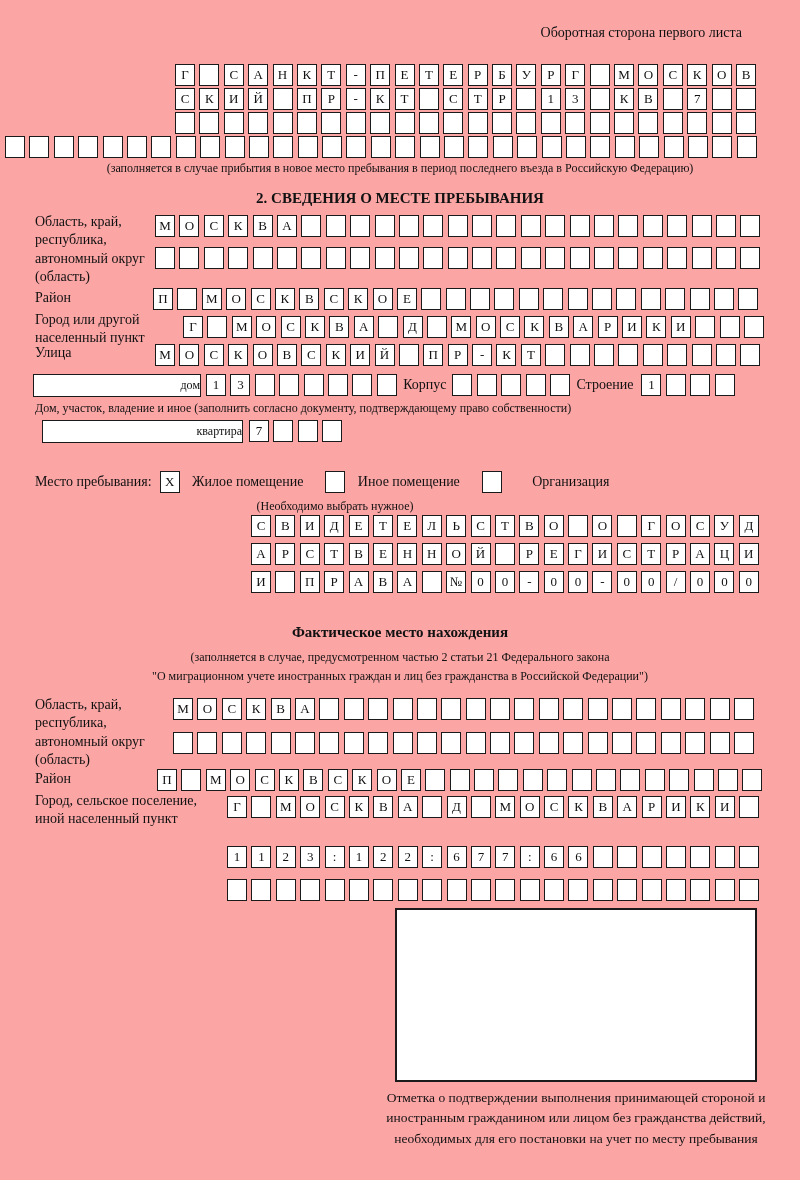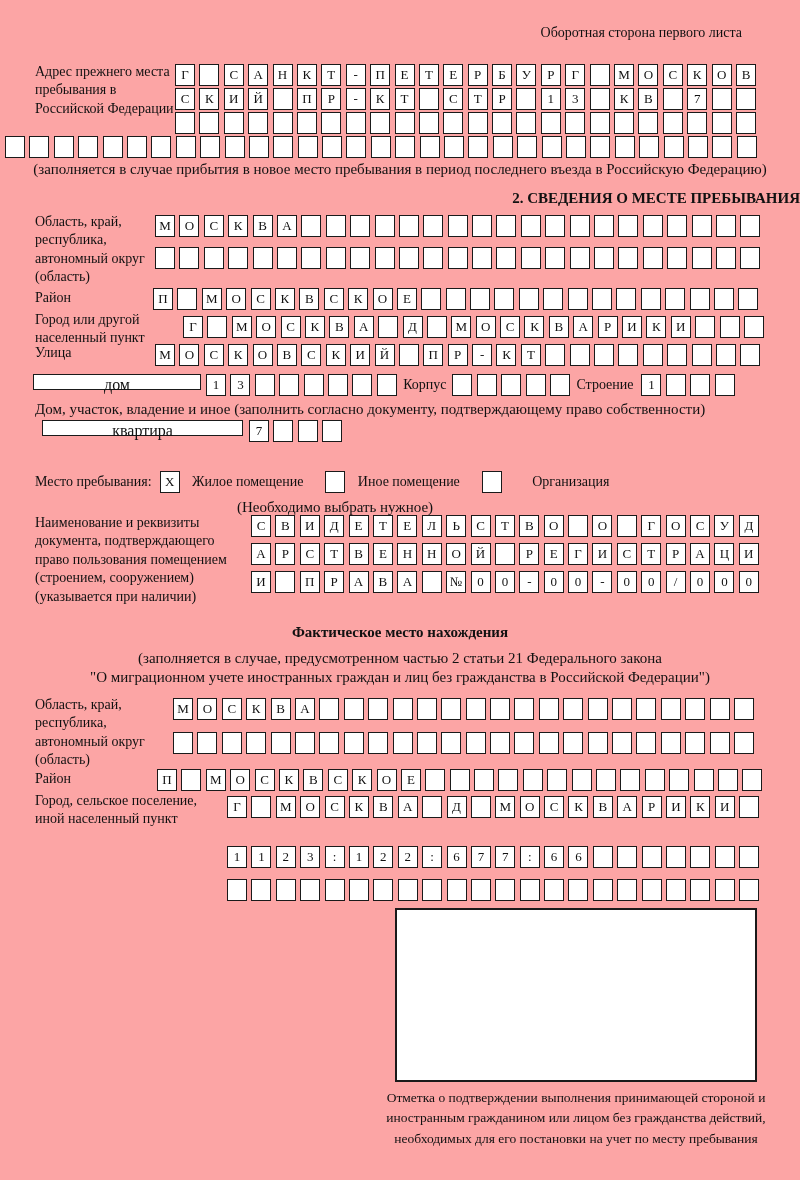--- a/index.html
+++ b/index.html
@@ -1,46 +1,45 @@
 <!DOCTYPE html>
 <html><head>
 <meta charset="utf-8">
 <style>
   html,body{margin:0;padding:0;background:#fff;}
   #page{position:relative;width:800px;height:1180px;background:#fca5a5;color:#111;
         font-family:"Liberation Serif", serif;}
   .abs{position:absolute;}
   .lbl{font-size:14px;line-height:1.32;color:#111;}
-  .cap{font-size:15px;color:#111;}
+  .cap{font-size:12px;color:#111;}
   .title{font-size:15px;font-weight:bold;text-align:center;width:100%;}
   .center{text-align:center;width:100%;}
   .row{white-space:nowrap;}
   .cbox{display:inline-block;box-sizing:border-box;width:20px;height:22px;
         border:1.6px solid #1a1a1a;margin-right:4.4px;text-align:center;
         font-size:13px;line-height:19px;vertical-align:top;background:#fff;}
-  .bigbox{display:inline-block;box-sizing:border-box;height:16px;border:1.6px solid #1a1a1a;
-        text-align:center;font-size:16px;line-height:20px;vertical-align:top;background:#fff;}
+  .bigbox{display:inline-block;box-sizing:border-box;height:23px;border:1.6px solid #1a1a1a;
+        text-align:right;font-size:12px;line-height:20px;vertical-align:top;background:#fff;}
   .inline-lbl{display:inline-block;font-size:14px;line-height:22px;vertical-align:top;}
   .stamp{box-sizing:border-box;border:2px solid #1a1a1a;background:#fff;}
 </style>
 </head>
 <body>
 
 <div id="page">
 
   <div class="abs lbl" style="top:24px;right:58px;">Оборотная сторона первого листа</div>
 
-  <div class="abs lbl" style="top:63px;left:35px;width:148px;">Адрес прежнего места пребывания в Российской Федерации</div>
   <div class="abs row" style="top:64px;left:175px;"><span class="cbox">Г</span><span class="cbox"></span><span class="cbox">С</span><span class="cbox">А</span><span class="cbox">Н</span><span class="cbox">К</span><span class="cbox">Т</span><span class="cbox">-</span><span class="cbox">П</span><span class="cbox">Е</span><span class="cbox">Т</span><span class="cbox">Е</span><span class="cbox">Р</span><span class="cbox">Б</span><span class="cbox">У</span><span class="cbox">Р</span><span class="cbox">Г</span><span class="cbox"></span><span class="cbox">М</span><span class="cbox">О</span><span class="cbox">С</span><span class="cbox">К</span><span class="cbox">О</span><span class="cbox">В</span></div>
   <div class="abs row" style="top:88px;left:175px;"><span class="cbox">С</span><span class="cbox">К</span><span class="cbox">И</span><span class="cbox">Й</span><span class="cbox"></span><span class="cbox">П</span><span class="cbox">Р</span><span class="cbox">-</span><span class="cbox">К</span><span class="cbox">Т</span><span class="cbox"></span><span class="cbox">С</span><span class="cbox">Т</span><span class="cbox">Р</span><span class="cbox"></span><span class="cbox">1</span><span class="cbox">3</span><span class="cbox"></span><span class="cbox">К</span><span class="cbox">В</span><span class="cbox"></span><span class="cbox">7</span><span class="cbox"></span><span class="cbox"></span></div>
   <div class="abs row" style="top:112px;left:175px;"><span class="cbox"></span><span class="cbox"></span><span class="cbox"></span><span class="cbox"></span><span class="cbox"></span><span class="cbox"></span><span class="cbox"></span><span class="cbox"></span><span class="cbox"></span><span class="cbox"></span><span class="cbox"></span><span class="cbox"></span><span class="cbox"></span><span class="cbox"></span><span class="cbox"></span><span class="cbox"></span><span class="cbox"></span><span class="cbox"></span><span class="cbox"></span><span class="cbox"></span><span class="cbox"></span><span class="cbox"></span><span class="cbox"></span><span class="cbox"></span></div>
   <div class="abs row" style="top:136px;left:5px;"><span class="cbox"></span><span class="cbox"></span><span class="cbox"></span><span class="cbox"></span><span class="cbox"></span><span class="cbox"></span><span class="cbox"></span><span class="cbox"></span><span class="cbox"></span><span class="cbox"></span><span class="cbox"></span><span class="cbox"></span><span class="cbox"></span><span class="cbox"></span><span class="cbox"></span><span class="cbox"></span><span class="cbox"></span><span class="cbox"></span><span class="cbox"></span><span class="cbox"></span><span class="cbox"></span><span class="cbox"></span><span class="cbox"></span><span class="cbox"></span><span class="cbox"></span><span class="cbox"></span><span class="cbox"></span><span class="cbox"></span><span class="cbox"></span><span class="cbox"></span><span class="cbox"></span></div>
   <div class="abs cap center" style="top:161px;left:0;">(заполняется в случае прибытия в новое место пребывания в период последнего въезда в Российскую Федерацию)</div>
 
-  <div class="abs title" style="top:190px;left:0;text-align:right;">2. СВЕДЕНИЯ О МЕСТЕ ПРЕБЫВАНИЯ</div>
+  <div class="abs title" style="top:190px;left:0;">2. СВЕДЕНИЯ О МЕСТЕ ПРЕБЫВАНИЯ</div>
 
   <div class="abs lbl" style="top:213px;left:35px;width:118px;">Область, край, республика, автономный округ (область)</div>
   <div class="abs row" style="top:215px;left:155px;"><span class="cbox">М</span><span class="cbox">О</span><span class="cbox">С</span><span class="cbox">К</span><span class="cbox">В</span><span class="cbox">А</span><span class="cbox"></span><span class="cbox"></span><span class="cbox"></span><span class="cbox"></span><span class="cbox"></span><span class="cbox"></span><span class="cbox"></span><span class="cbox"></span><span class="cbox"></span><span class="cbox"></span><span class="cbox"></span><span class="cbox"></span><span class="cbox"></span><span class="cbox"></span><span class="cbox"></span><span class="cbox"></span><span class="cbox"></span><span class="cbox"></span><span class="cbox"></span></div>
   <div class="abs row" style="top:247px;left:155px;"><span class="cbox"></span><span class="cbox"></span><span class="cbox"></span><span class="cbox"></span><span class="cbox"></span><span class="cbox"></span><span class="cbox"></span><span class="cbox"></span><span class="cbox"></span><span class="cbox"></span><span class="cbox"></span><span class="cbox"></span><span class="cbox"></span><span class="cbox"></span><span class="cbox"></span><span class="cbox"></span><span class="cbox"></span><span class="cbox"></span><span class="cbox"></span><span class="cbox"></span><span class="cbox"></span><span class="cbox"></span><span class="cbox"></span><span class="cbox"></span><span class="cbox"></span></div>
 
   <div class="abs lbl" style="top:289px;left:35px;">Район</div>
   <div class="abs row" style="top:288px;left:153px;"><span class="cbox">П</span><span class="cbox"></span><span class="cbox">М</span><span class="cbox">О</span><span class="cbox">С</span><span class="cbox">К</span><span class="cbox">В</span><span class="cbox">С</span><span class="cbox">К</span><span class="cbox">О</span><span class="cbox">Е</span><span class="cbox"></span><span class="cbox"></span><span class="cbox"></span><span class="cbox"></span><span class="cbox"></span><span class="cbox"></span><span class="cbox"></span><span class="cbox"></span><span class="cbox"></span><span class="cbox"></span><span class="cbox"></span><span class="cbox"></span><span class="cbox"></span><span class="cbox"></span></div>
 
   <div class="abs lbl" style="top:311px;left:35px;width:150px;">Город или другой населенный пункт</div>
   <div class="abs row" style="top:316px;left:183px;"><span class="cbox">Г</span><span class="cbox"></span><span class="cbox">М</span><span class="cbox">О</span><span class="cbox">С</span><span class="cbox">К</span><span class="cbox">В</span><span class="cbox">А</span><span class="cbox"></span><span class="cbox">Д</span><span class="cbox"></span><span class="cbox">М</span><span class="cbox">О</span><span class="cbox">С</span><span class="cbox">К</span><span class="cbox">В</span><span class="cbox">А</span><span class="cbox">Р</span><span class="cbox">И</span><span class="cbox">К</span><span class="cbox">И</span><span class="cbox"></span><span class="cbox"></span><span class="cbox"></span></div>
@@ -61,21 +60,20 @@
   <div class="abs row" style="top:471px;left:35px;">
     <span class="inline-lbl">Место пребывания:</span>
     <span class="cbox" style="margin-left:4px;">X</span>
     <span class="inline-lbl" style="margin:0 18px 0 4px;">Жилое помещение</span>
     <span class="cbox"></span>
     <span class="inline-lbl" style="margin:0 18px 0 4px;">Иное помещение</span>
     <span class="cbox"></span>
     <span class="inline-lbl" style="margin:0 0 0 22px;">Организация</span>
   </div>
 
-  <div class="abs lbl" style="top:514px;left:35px;width:214px;">Наименование и реквизиты документа, подтверждающего право пользования помещением (строением, сооружением) (указывается при наличии)</div>
   <div class="abs row" style="top:515px;left:251px;"><span class="cbox">С</span><span class="cbox">В</span><span class="cbox">И</span><span class="cbox">Д</span><span class="cbox">Е</span><span class="cbox">Т</span><span class="cbox">Е</span><span class="cbox">Л</span><span class="cbox">Ь</span><span class="cbox">С</span><span class="cbox">Т</span><span class="cbox">В</span><span class="cbox">О</span><span class="cbox"></span><span class="cbox">О</span><span class="cbox"></span><span class="cbox">Г</span><span class="cbox">О</span><span class="cbox">С</span><span class="cbox">У</span><span class="cbox">Д</span></div>
   <div class="abs row" style="top:543px;left:251px;"><span class="cbox">А</span><span class="cbox">Р</span><span class="cbox">С</span><span class="cbox">Т</span><span class="cbox">В</span><span class="cbox">Е</span><span class="cbox">Н</span><span class="cbox">Н</span><span class="cbox">О</span><span class="cbox">Й</span><span class="cbox"></span><span class="cbox">Р</span><span class="cbox">Е</span><span class="cbox">Г</span><span class="cbox">И</span><span class="cbox">С</span><span class="cbox">Т</span><span class="cbox">Р</span><span class="cbox">А</span><span class="cbox">Ц</span><span class="cbox">И</span></div>
   <div class="abs row" style="top:571px;left:251px;"><span class="cbox">И</span><span class="cbox"></span><span class="cbox">П</span><span class="cbox">Р</span><span class="cbox">А</span><span class="cbox">В</span><span class="cbox">А</span><span class="cbox"></span><span class="cbox">№</span><span class="cbox">0</span><span class="cbox">0</span><span class="cbox">-</span><span class="cbox">0</span><span class="cbox">0</span><span class="cbox">-</span><span class="cbox">0</span><span class="cbox">0</span><span class="cbox">/</span><span class="cbox">0</span><span class="cbox">0</span><span class="cbox">0</span></div>
 
   <div class="abs title" style="top:624px;left:0;">Фактическое место нахождения</div>
   <div class="abs cap center" style="top:650px;left:0;">(заполняется в случае, предусмотренном частью 2 статьи 21 Федерального закона</div>
   <div class="abs cap center" style="top:669px;left:0;">"О миграционном учете иностранных граждан и лиц без гражданства в Российской Федерации")</div>
 
   <div class="abs lbl" style="top:696px;left:35px;width:135px;">Область, край, республика, автономный округ (область)</div>
   <div class="abs row" style="top:698px;left:173px;"><span class="cbox">М</span><span class="cbox">О</span><span class="cbox">С</span><span class="cbox">К</span><span class="cbox">В</span><span class="cbox">А</span><span class="cbox"></span><span class="cbox"></span><span class="cbox"></span><span class="cbox"></span><span class="cbox"></span><span class="cbox"></span><span class="cbox"></span><span class="cbox"></span><span class="cbox"></span><span class="cbox"></span><span class="cbox"></span><span class="cbox"></span><span class="cbox"></span><span class="cbox"></span><span class="cbox"></span><span class="cbox"></span><span class="cbox"></span><span class="cbox"></span></div>

